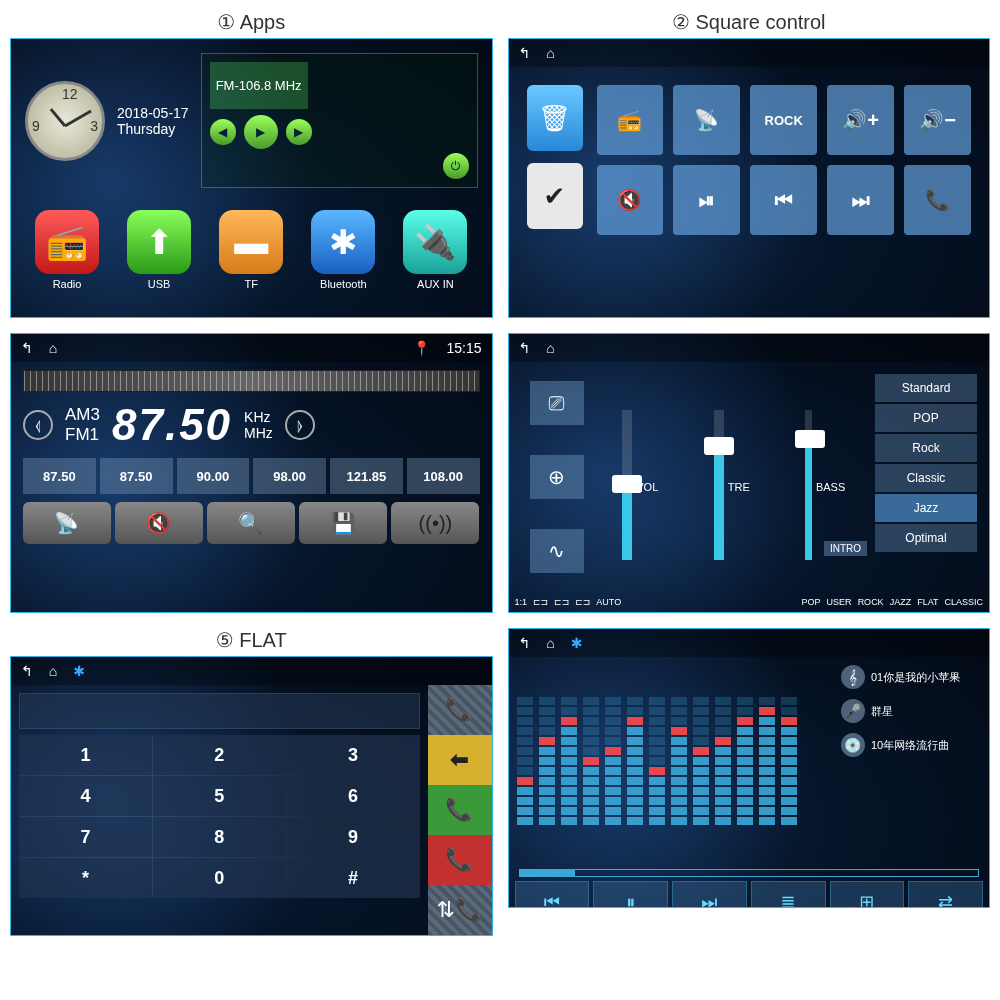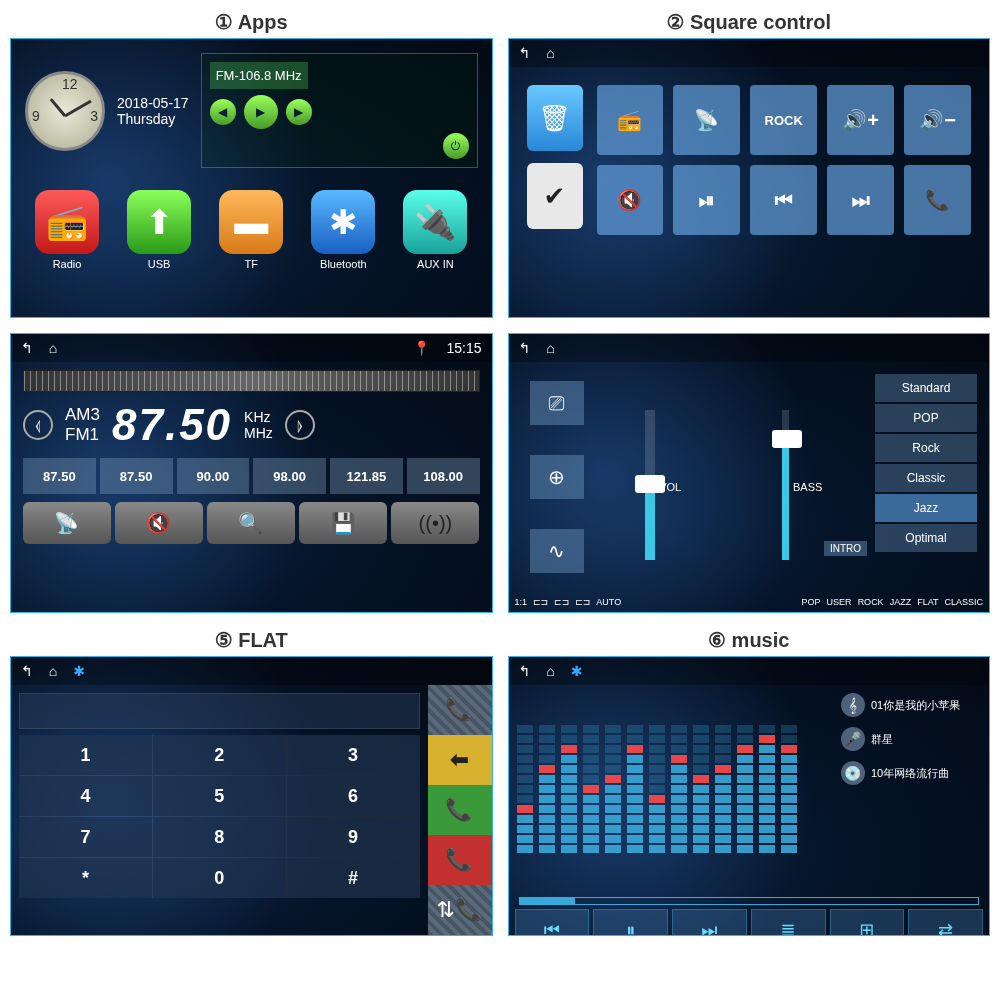--- a/index.html
+++ b/index.html
@@ -1,35 +1,35 @@
 <!DOCTYPE html>
 <html><head>
 <meta charset="utf-8">
 <style>
 *{margin:0;padding:0;box-sizing:border-box;font-family:Arial,sans-serif}
 body{width:1000px;height:1000px;background:#fff;padding:10px}
 .grid{display:grid;grid-template-columns:1fr 1fr;gap:15px}
 .cell{}
-.title{text-align:center;font-size:20px;color:#333;margin-bottom:4px;font-weight:bold}
+.title{text-align:center;font-size:20px;color:#333;margin-bottom:4px;font-weight:normal}
 .screen{width:100%;height:280px;border:1px solid #34b3e4;background:radial-gradient(ellipse at 30% 70%,#0a1f3a 0%,#051428 40%,#030a15 100%);position:relative;overflow:hidden;color:#fff}
 .screen::before{content:'';position:absolute;width:200%;height:200%;top:-50%;left:-70%;background:radial-gradient(circle at 45% 50%,rgba(40,90,160,.5) 0%,transparent 35%);pointer-events:none}
 .screen>*{position:relative;z-index:1}
 .topbar{height:28px;background:rgba(0,0,0,.3);display:flex;align-items:center;padding:0 10px;gap:16px;font-size:14px}
 .topbar .spacer{flex:1}
 .ic{display:inline-flex;align-items:center;justify-content:center}
 
 
 .apps-mid{display:flex;gap:12px;padding:14px;align-items:center}
 .clock{width:80px;height:80px;border-radius:50%;background:radial-gradient(circle,#e8e8d8 0%,#c0c0a8 70%);position:relative;border:3px solid #888}
 .clock::after{content:'';position:absolute;width:3px;height:30px;background:#333;left:50%;top:12px;transform-origin:bottom;transform:translateX(-50%) rotate(60deg)}
 .clock::before{content:'';position:absolute;width:3px;height:22px;background:#333;left:50%;top:20px;transform-origin:bottom;transform:translateX(-50%) rotate(-40deg)}
 .clock-num{position:absolute;font-size:14px;color:#333}
 .date-box{font-size:14px}
 .radio-widget{flex:1;border:1px solid rgba(120,200,120,.4);padding:8px;background:rgba(0,40,0,.2)}
-.radio-widget .freq{font-size:13px;background:rgba(100,255,100,.25);padding:6px 6px;display:inline-block}
+.radio-widget .freq{font-size:13px;background:rgba(100,255,100,.25);padding:16px 6px;display:inline-block}
 .radio-ctrls{display:flex;gap:8px;margin-top:6px;align-items:center}
 .circ-btn{width:26px;height:26px;border-radius:50%;background:linear-gradient(#9aff5a,#4a9a2a);display:flex;align-items:center;justify-content:center;font-size:12px;color:#023}
 .apps-row{display:flex;justify-content:space-around;padding:0 10px;margin-top:8px}
 .app-ico{display:flex;flex-direction:column;align-items:center;gap:4px;font-size:11px}
 .tile{width:64px;height:64px;border-radius:14px;display:flex;align-items:center;justify-content:center;font-size:34px}
 .t-red{background:linear-gradient(#ff5a5a,#c21818)}
 .t-grn{background:linear-gradient(#8aff5a,#2a9a18)}
 .t-org{background:linear-gradient(#ffb85a,#d87a18)}
 .t-blu{background:linear-gradient(#5ab8ff,#1860c2)}
 .t-cyn{background:linear-gradient(#5affea,#18a29a)}
@@ -244,20 +244,27 @@
     <div class="eq-sliders" id="eq-sliders">
             <div class="sld">
               <div class="track">
                 <div class="fill" style="height:45%"></div>
                 <div class="thumb" style="bottom:45%"></div>
               </div>
               <div class="sld-lbl">VOL</div>
             </div>
             <div class="sld">
               <div class="track">
+                <div class="fill" style="height:70%"></div>
+                <div class="thumb" style="bottom:70%"></div>
+              </div>
+              <div class="sld-lbl">TRE</div>
+            </div>
+            <div class="sld">
+              <div class="track">
                 <div class="fill" style="height:75%"></div>
                 <div class="thumb" style="bottom:75%"></div>
               </div>
               <div class="sld-lbl">BASS</div>
             </div>
             <div class="intro">INTRO</div>
           </div>
     <div class="eq-right" id="eq-presets">
             <div class="eq-preset ">Standard</div>
             <div class="eq-preset ">POP</div>
@@ -324,21 +331,20 @@
           <div class="df-btn">📞</div>
           <div class="df-btn">📖</div>
           <div class="df-btn">✱♫</div>
           <div class="df-btn">👥</div>
           <div class="df-btn">🖭</div>
         </div>
 </div>
 </div>
 
 <div class="cell">
-<div class="title"><span>⑥</span> <span>music</span></div>
 <div class="screen">
   <div class="topbar">
     <span class="ic">↰</span>
     <span class="ic">⌂</span>
     <span class="ic" style="color:#3aa8ff">✱</span>
   </div>
   <div class="mus-body">
     <div class="spec" id="spectrum">
             <div class="bar">
               <div class="seg "></div>

